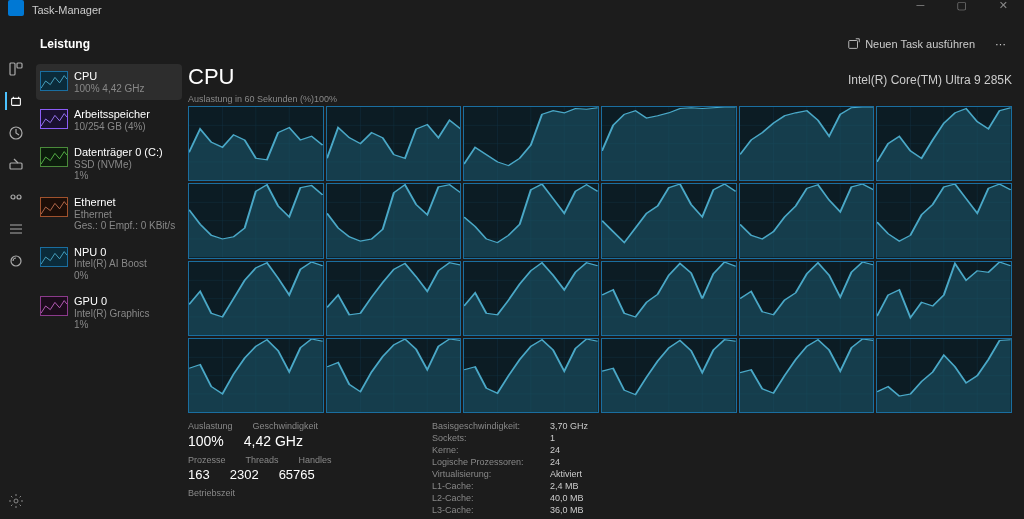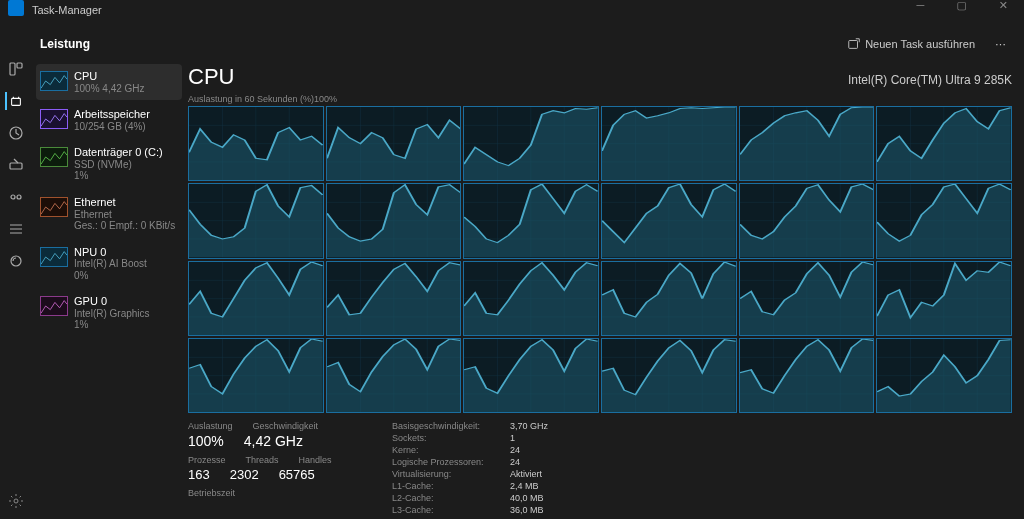--- a/index.html
+++ b/index.html
@@ -39,21 +39,21 @@
 .sub-row { display:flex; color:#888; font-size:9px; margin-top:4px; }
 .grid { display:grid; grid-template-columns:repeat(6,1fr); grid-template-rows:repeat(4,1fr); gap:2px; margin-top:2px; flex:1; min-height:0; }
 .core { border:1px solid #1a6ea0; background:#0c1c24; position:relative; overflow:hidden; }
 .core svg { position:absolute; inset:0; width:100%; height:100%; }
 .stats { display:flex; gap:24px; margin-top:8px; font-size:10px; color:#ccc; }
 .stats-col { display:flex; flex-direction:column; gap:2px; }
 .stats-col.left { min-width:180px; }
 .stat-labels { display:flex; gap:20px; color:#888; font-size:9px; }
 .stat-values { display:flex; gap:20px; font-size:14px; color:#fff; }
 .stat-row { display:flex; gap:8px; }
-.stat-row .k { color:#888; width:110px; font-size:9px; }
+.stat-row .k { color:#888; width:110px; font-size:9px;margin-left:40px; }
 .stat-row .v { color:#ccc; font-size:9px; }
 .settings-icon { position:absolute; bottom:8px; left:8px; color:#888; cursor:pointer; }
 .settings-icon svg { width:16px; height:16px; }
 .hamburger { position:absolute; top:34px; left:8px; color:#aaa; cursor:pointer; }
 </style>
 </head>
 <body>
 
 <div class="titlebar">
   <div class="icon"></div>

